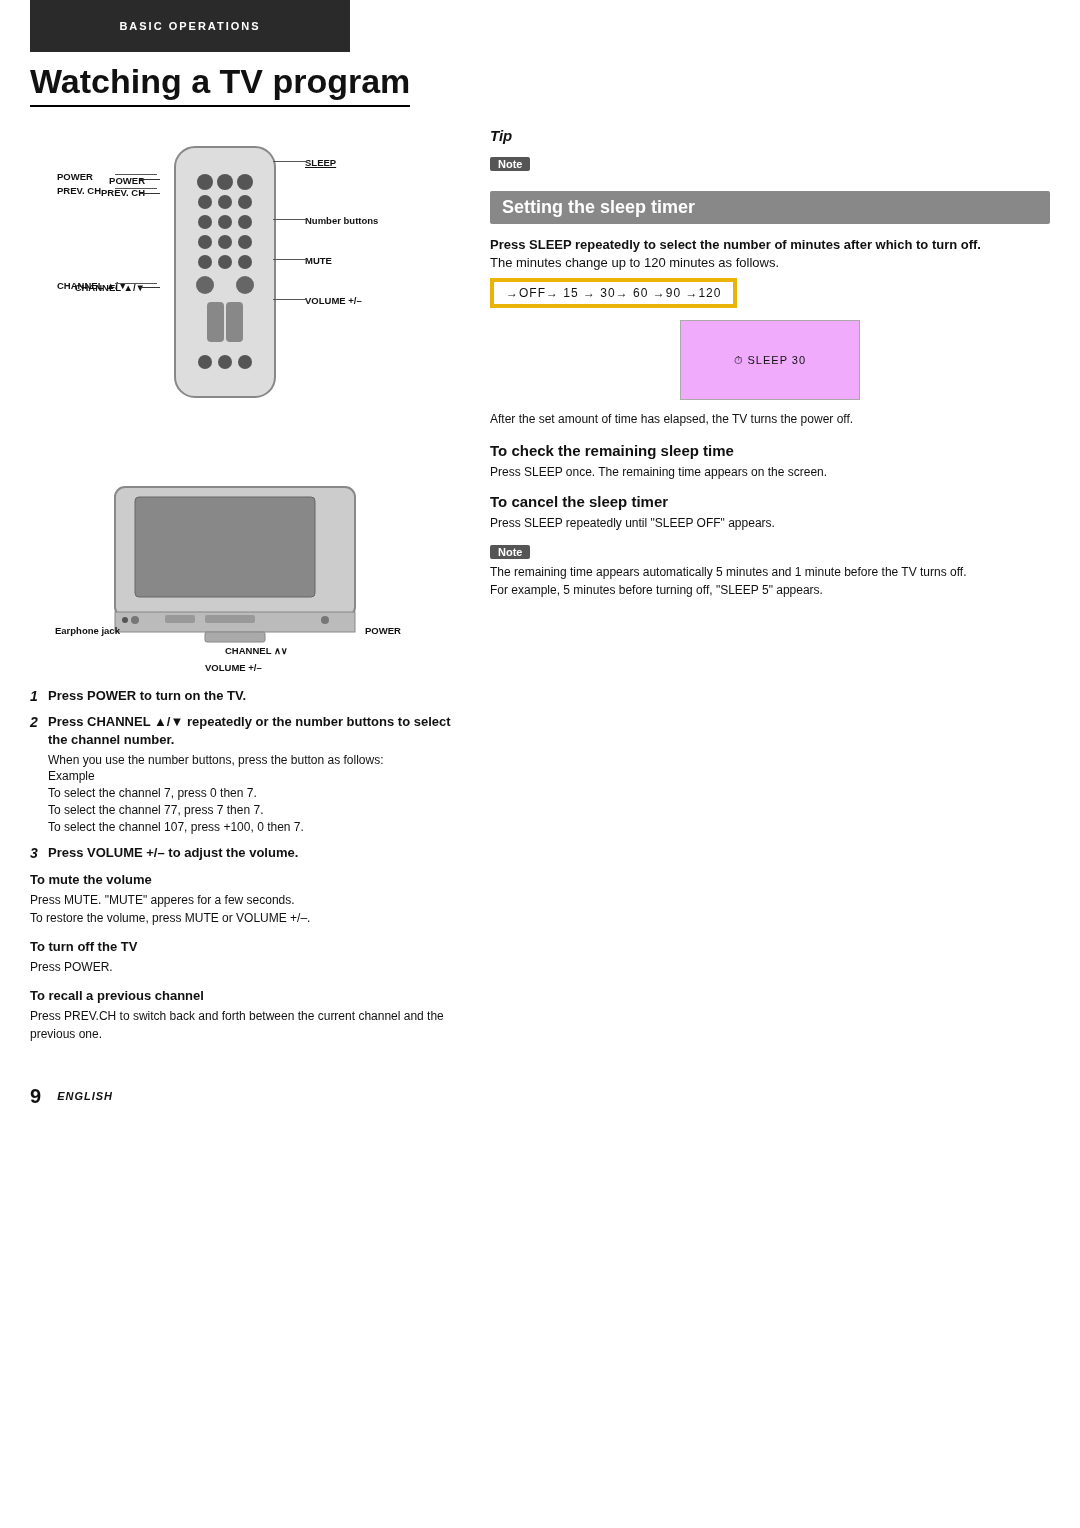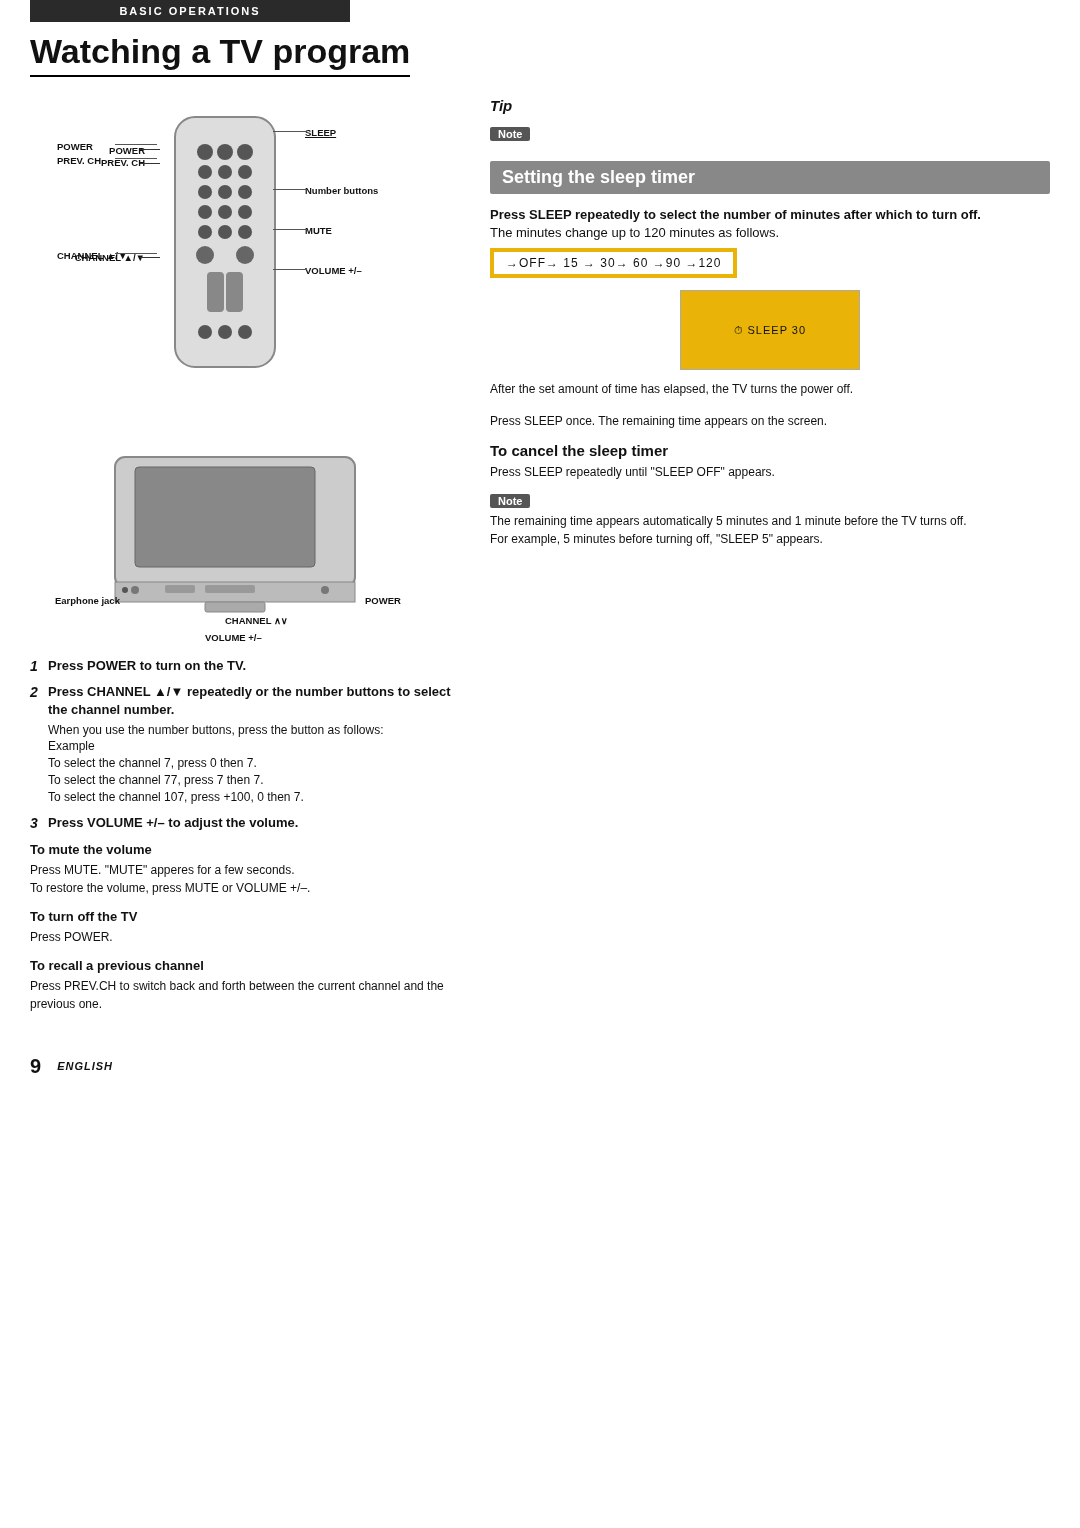--- a/index.html
+++ b/index.html
@@ -13,21 +13,21 @@
       position: relative;
     }
 
     .header-bar {
       background: #2a2a2a;
       color: #fff;
       text-align: center;
       font-size: 11px;
       font-weight: bold;
       letter-spacing: 2px;
-      padding: 5px 0;
+      padding: 20px 0;
       text-transform: uppercase;
       width: 320px;
       margin-left: 30px;
     }
 
     .page-title {
       font-size: 34px;
       font-weight: bold;
       margin: 10px 30px 20px 30px;
       border-bottom: 2px solid #000;
@@ -177,21 +177,21 @@
 
     
     .sleep-display-box {
       border: 1px solid #aaa;
       width: 180px;
       height: 80px;
       display: flex;
       align-items: center;
       justify-content: center;
       margin: 0 auto 10px auto;
-      background: #eab308;
+      background: #f0abfc;
     }
 
     .sleep-display-text {
       font-size: 11px;
       letter-spacing: 1px;
     }
 
     .after-sleep-text {
       font-size: 12px;
       line-height: 1.5;
@@ -420,20 +420,21 @@
     
     <div class="sleep-display-box">
       <span class="sleep-display-text">⏱ SLEEP 30</span>
     </div>
 
     
     <p class="after-sleep-text">After the set amount of time has elapsed, the TV turns the power off.</p>
 
     
     <div class="sub-section">
+      <div class="subsection-title">To check the remaining sleep time</div>
       <div class="subsection-text">Press SLEEP once. The remaining time appears on the screen.</div>
     </div>
 
     
     <div class="sub-section">
       <div class="subsection-title">To cancel the sleep timer</div>
       <div class="subsection-text">Press SLEEP repeatedly until "SLEEP OFF" appears.</div>
     </div>
 
     

